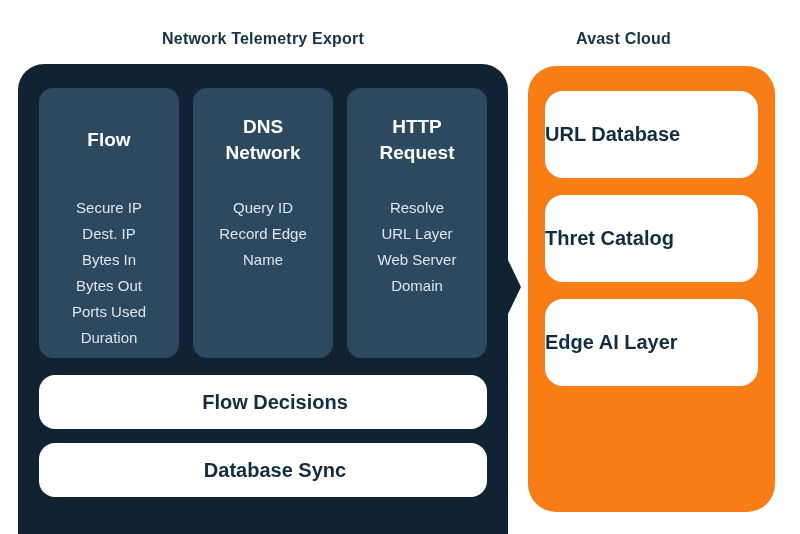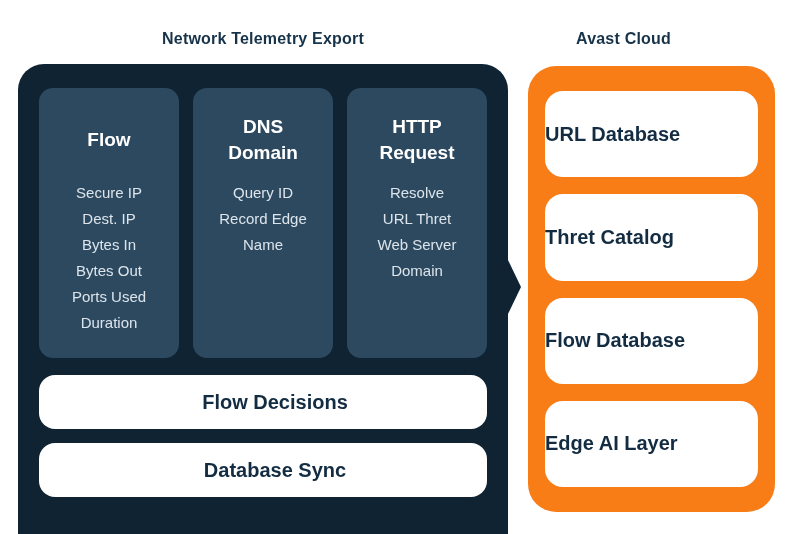--- a/index.html
+++ b/index.html
@@ -34,21 +34,21 @@
     width: 140px; height: 270px;
     background: #2d4960; border-radius: 14px;
     color: #ffffff; text-align: center;
   }
   .col-title {
     margin-top: 18px; height: 68px; padding: 0 18px;
     display: flex; align-items: center; justify-content: center;
     font-size: 19px; font-weight: bold; line-height: 26px;
   }
   .col-items {
-    margin-top: 6px; padding: 0 8px;
+    margin-top: 21px; padding: 0 8px;
     font-size: 15px; line-height: 26px; color: #dce5ec;
   }
   .col-item { display: block; }
 
   
   .bar {
     position: absolute; left: 21px; width: 448px; height: 54px;
     background: #ffffff; border-radius: 16px;
     display: flex; align-items: center; justify-content: center;
     font-size: 20px; font-weight: bold; color: #132c42; padding-left: 24px;
@@ -98,33 +98,33 @@
           <span class="col-item">Secure IP</span>
           <span class="col-item">Dest. IP</span>
           <span class="col-item">Bytes In</span>
           <span class="col-item">Bytes Out</span>
           <span class="col-item">Ports Used</span>
           <span class="col-item">Duration</span>
         </div>
       </div>
 
       <div class="column">
-        <div class="col-title">DNS Domain</div>
+        <div class="col-title">DNS Network</div>
         <div class="col-items">
           <span class="col-item">Query ID</span>
           <span class="col-item">Record Edge</span>
           <span class="col-item">Name</span>
         </div>
       </div>
 
       <div class="column">
         <div class="col-title">HTTP Request</div>
         <div class="col-items">
           <span class="col-item">Resolve</span>
-          <span class="col-item">URL Thret</span>
+          <span class="col-item">URL Layer</span>
           <span class="col-item">Web Server Domain</span>
         </div>
       </div>
 
     </div>
 
     <div class="bar bar-1">
       <span>Flow Decisions</span>
     </div>
 
@@ -137,20 +137,17 @@
   </div>
 
   <div class="orange-panel">
     <div class="card">
       <span>URL Database</span>
     </div>
     <div class="card">
       <span>Thret Catalog</span>
     </div>
     <div class="card">
-      <span>Flow Database</span>
-    </div>
-    <div class="card">
       <span>Edge AI Layer</span>
     </div>
   </div>
 
 </div>
 
 </body></html>

